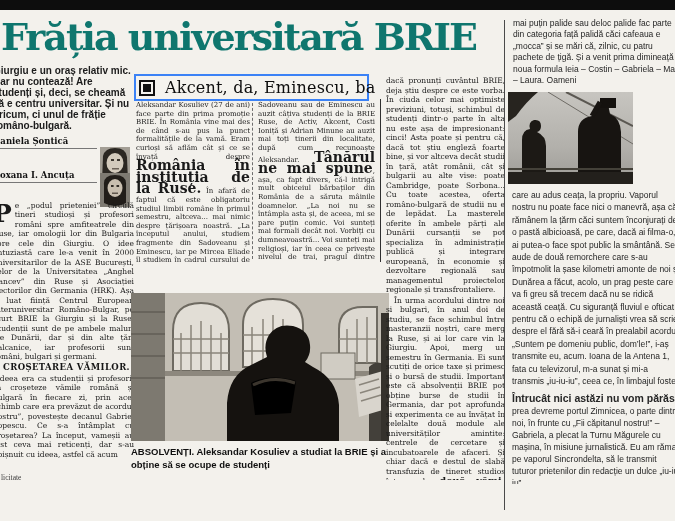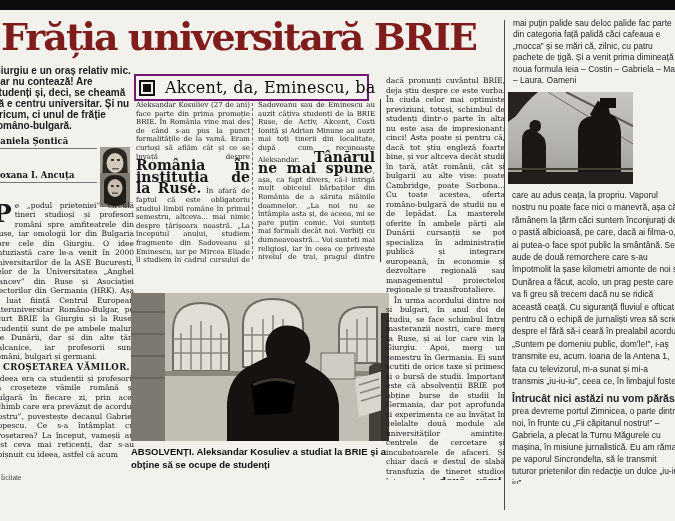--- a/index.html
+++ b/index.html
@@ -3,39 +3,39 @@
 <meta charset="utf-8">
 <style>
   html,body{margin:0;padding:0;background:#888;}
   .page{position:relative;width:675px;height:521px;overflow:hidden;
         background:#f3f1ec;color:#161616;
         font-family:"DejaVu Serif",serif;}
   .abs{position:absolute;}
   .bar-top{left:0;top:7;width:675px;height:10px;background:#0d0d0d;}
   .headline{left:1px;top:15px;width:540px;
         font-family:"DejaVu Serif",serif;font-weight:900;
-        font-size:38px;line-height:44px;letter-spacing:-2px;color:#7f1d1d;
+        font-size:38px;line-height:44px;letter-spacing:-2px;color:#0f766e;
         white-space:nowrap;}
   
   .lead{left:-7px;top:66px;width:141px;
         font-family:"Liberation Sans",sans-serif;font-weight:bold;
         font-size:10px;line-height:10.9px;color:#1c1c1c;}
   .byline{left:-7px;width:104px;font-weight:bold;font-size:8.5px;color:#111;
         border-bottom:1px solid #777;padding-bottom:2px;}
   .headshot{width:30px;left:100px;}
   .bodytext{font-size:7.5px;line-height:9.45px;text-align:justify;color:#1a1a1a;}
   .p1wrap{left:-7px;top:201px;width:141px;height:160px;overflow:hidden;}
   .dropcap{float:left;font-weight:900;font-size:25px;line-height:22px;
         padding:2px 3px 0 0;}
   .subhead{left:3px;top:362px;font-weight:bold;font-size:8.5px;letter-spacing:.4px;}
   .p2wrap{left:-7px;top:374px;width:141px;height:94px;overflow:hidden;}
   .margin-note{left:1px;top:473px;font-family:Liberation Serif, serif;
         font-size:7.5px;color:#3a3a3a;}
   
-  .hdrbox{left:134px;top:74px;width:231px;height:23px;border:2px solid #701a75;
+  .hdrbox{left:134px;top:74px;width:231px;height:23px;border:2px solid #3b82f6;
         background:#f5f3ee;display:flex;align-items:center;}
   .hdr-square{width:16px;height:16px;margin-left:3px;flex:0 0 auto;
         box-shadow:inset 0 0 0 2px #101010,inset 0 0 0 4px #f5f3ee,inset 0 0 0 9px #101010;}
   .hdr-title{margin-left:10px;font-size:16px;letter-spacing:.2px;color:#0d0d0d;
         white-space:nowrap;}
   .boxcol{top:101px;height:161px;overflow:hidden;
         font-size:7px;line-height:8.6px;text-align:justify;color:#1a1a1a;}
   .boxcol1{left:136px;width:114px;}
   .boxcol2{left:258px;width:117px;}
   .box-divider{left:252px;top:103px;height:156px;width:0;border-left:1px dashed #6d6d6d;}

